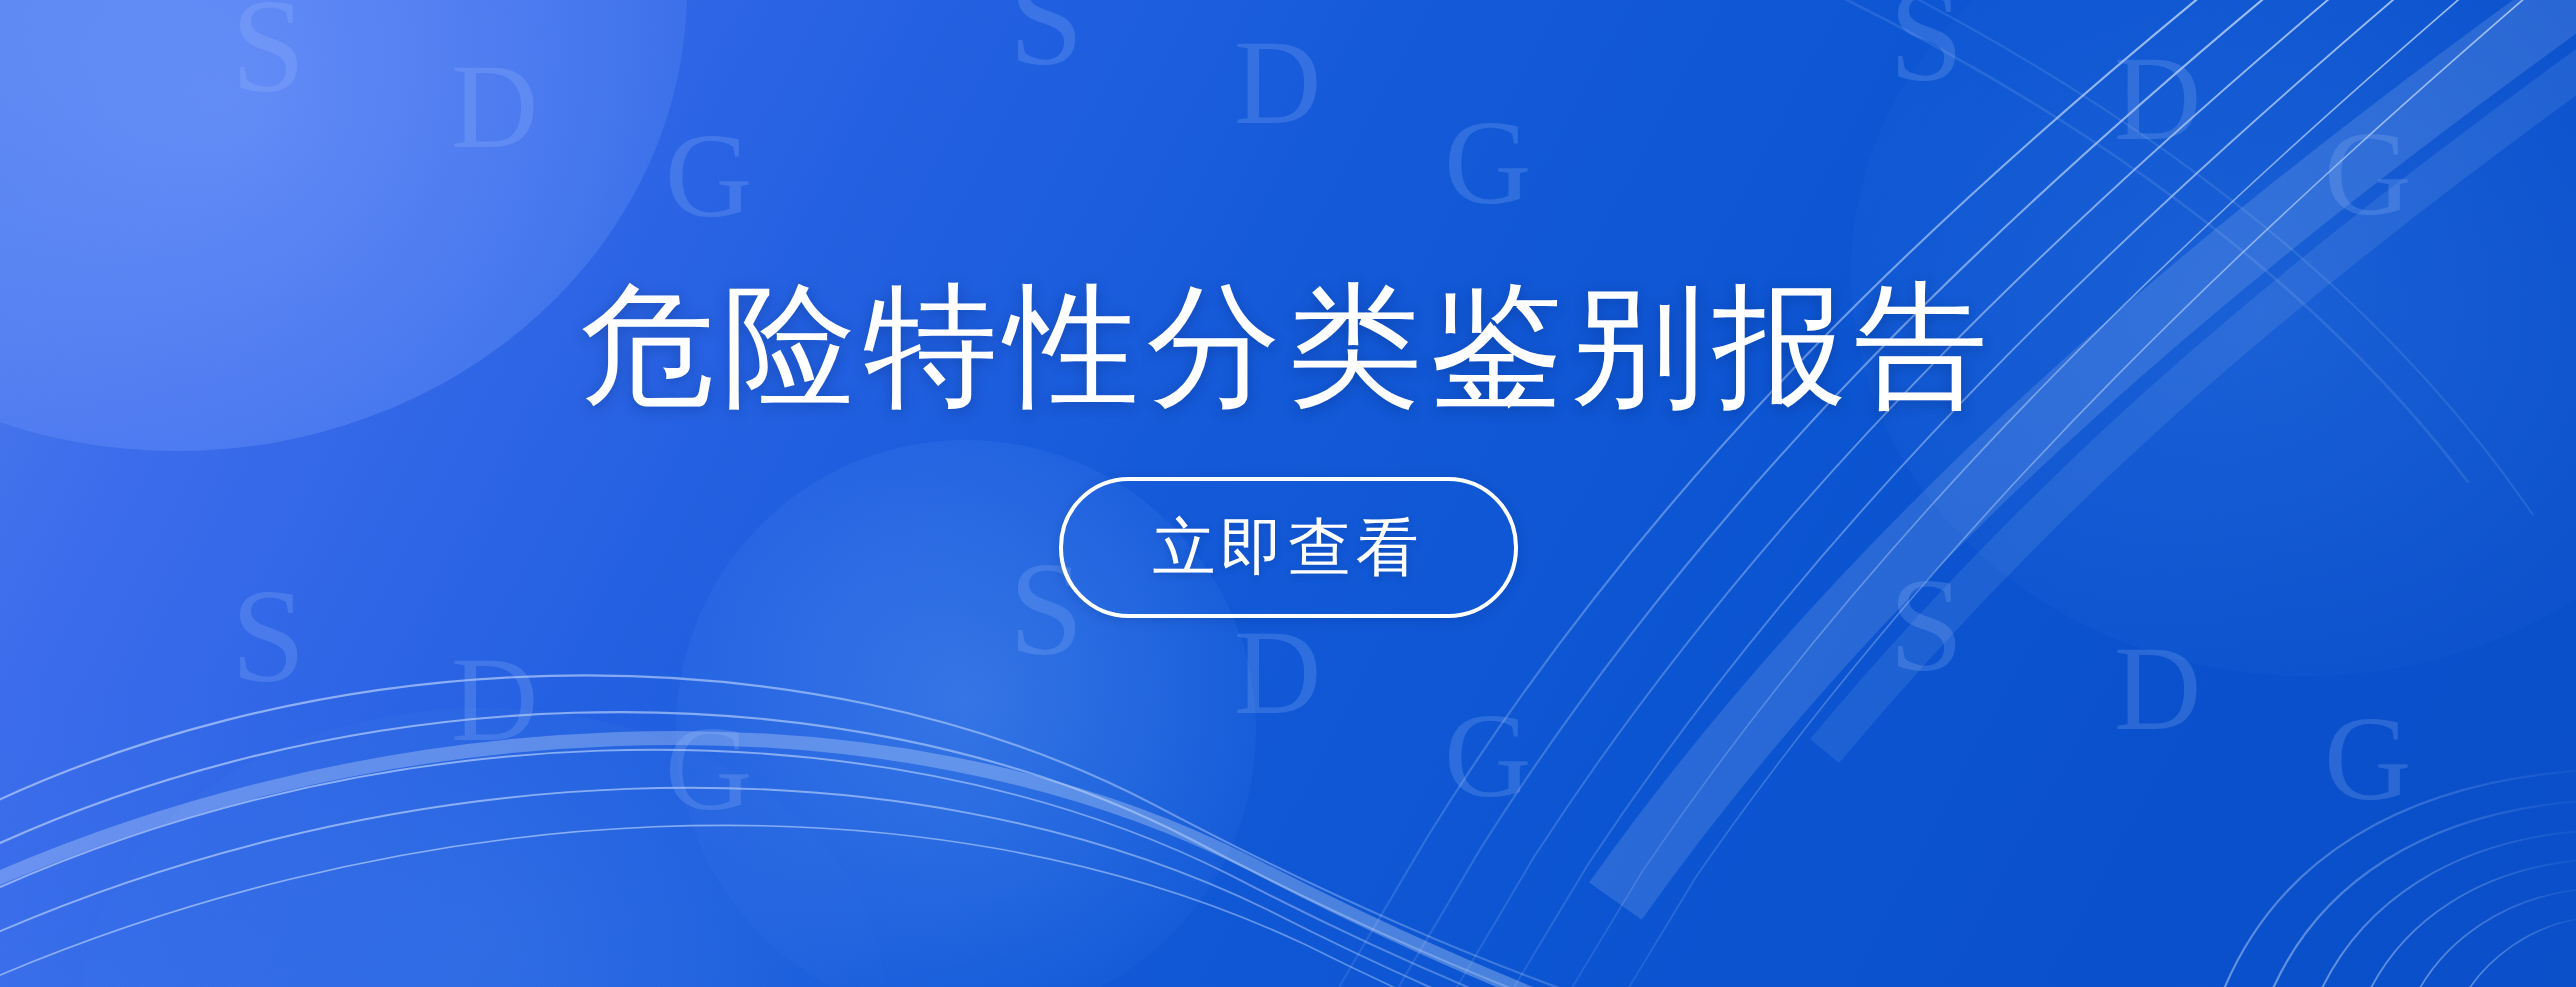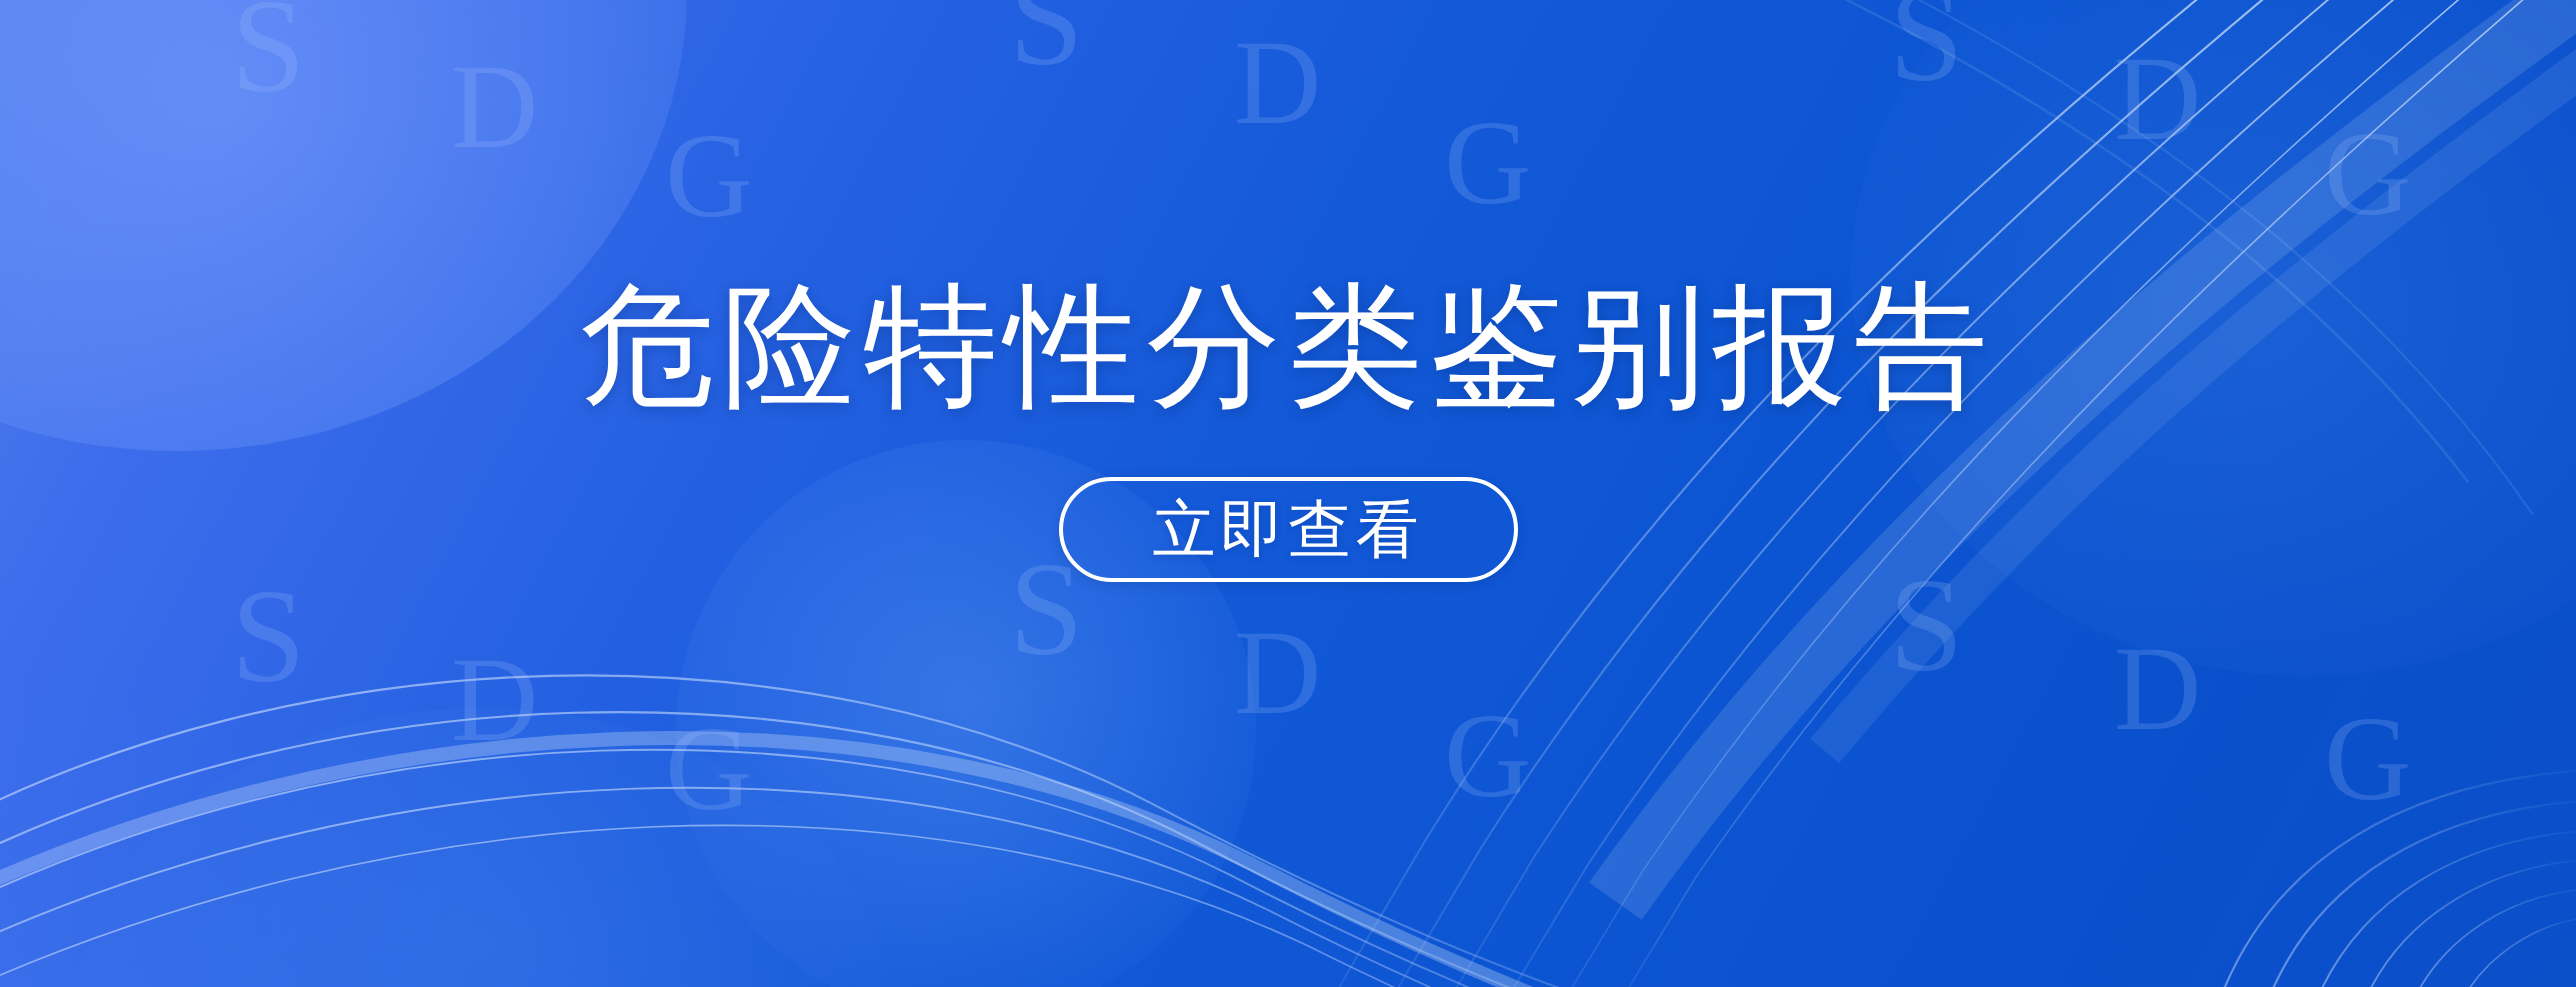--- a/index.html
+++ b/index.html
@@ -111,21 +111,21 @@
     letter-spacing: 7.5px;
     font-weight: 500;
     color: #ffffff;
     white-space: nowrap;
     line-height: 1.12;
     text-shadow: 0 3.2px 14px rgba(4,30,90,0.30);
   }
   .cta {
     margin-top: 56px;
     width: 459px;
-    height: 105px;
+    height: 141px;
     border: 4.8px solid #ffffff;
     border-radius: 70px;
     display: flex;
     align-items: center;
     justify-content: center;
     box-sizing: border-box;
     background: transparent;
     box-shadow: 0 2.1px 11.8px rgba(4,30,90,0.18);
   }
   .cta-label {

